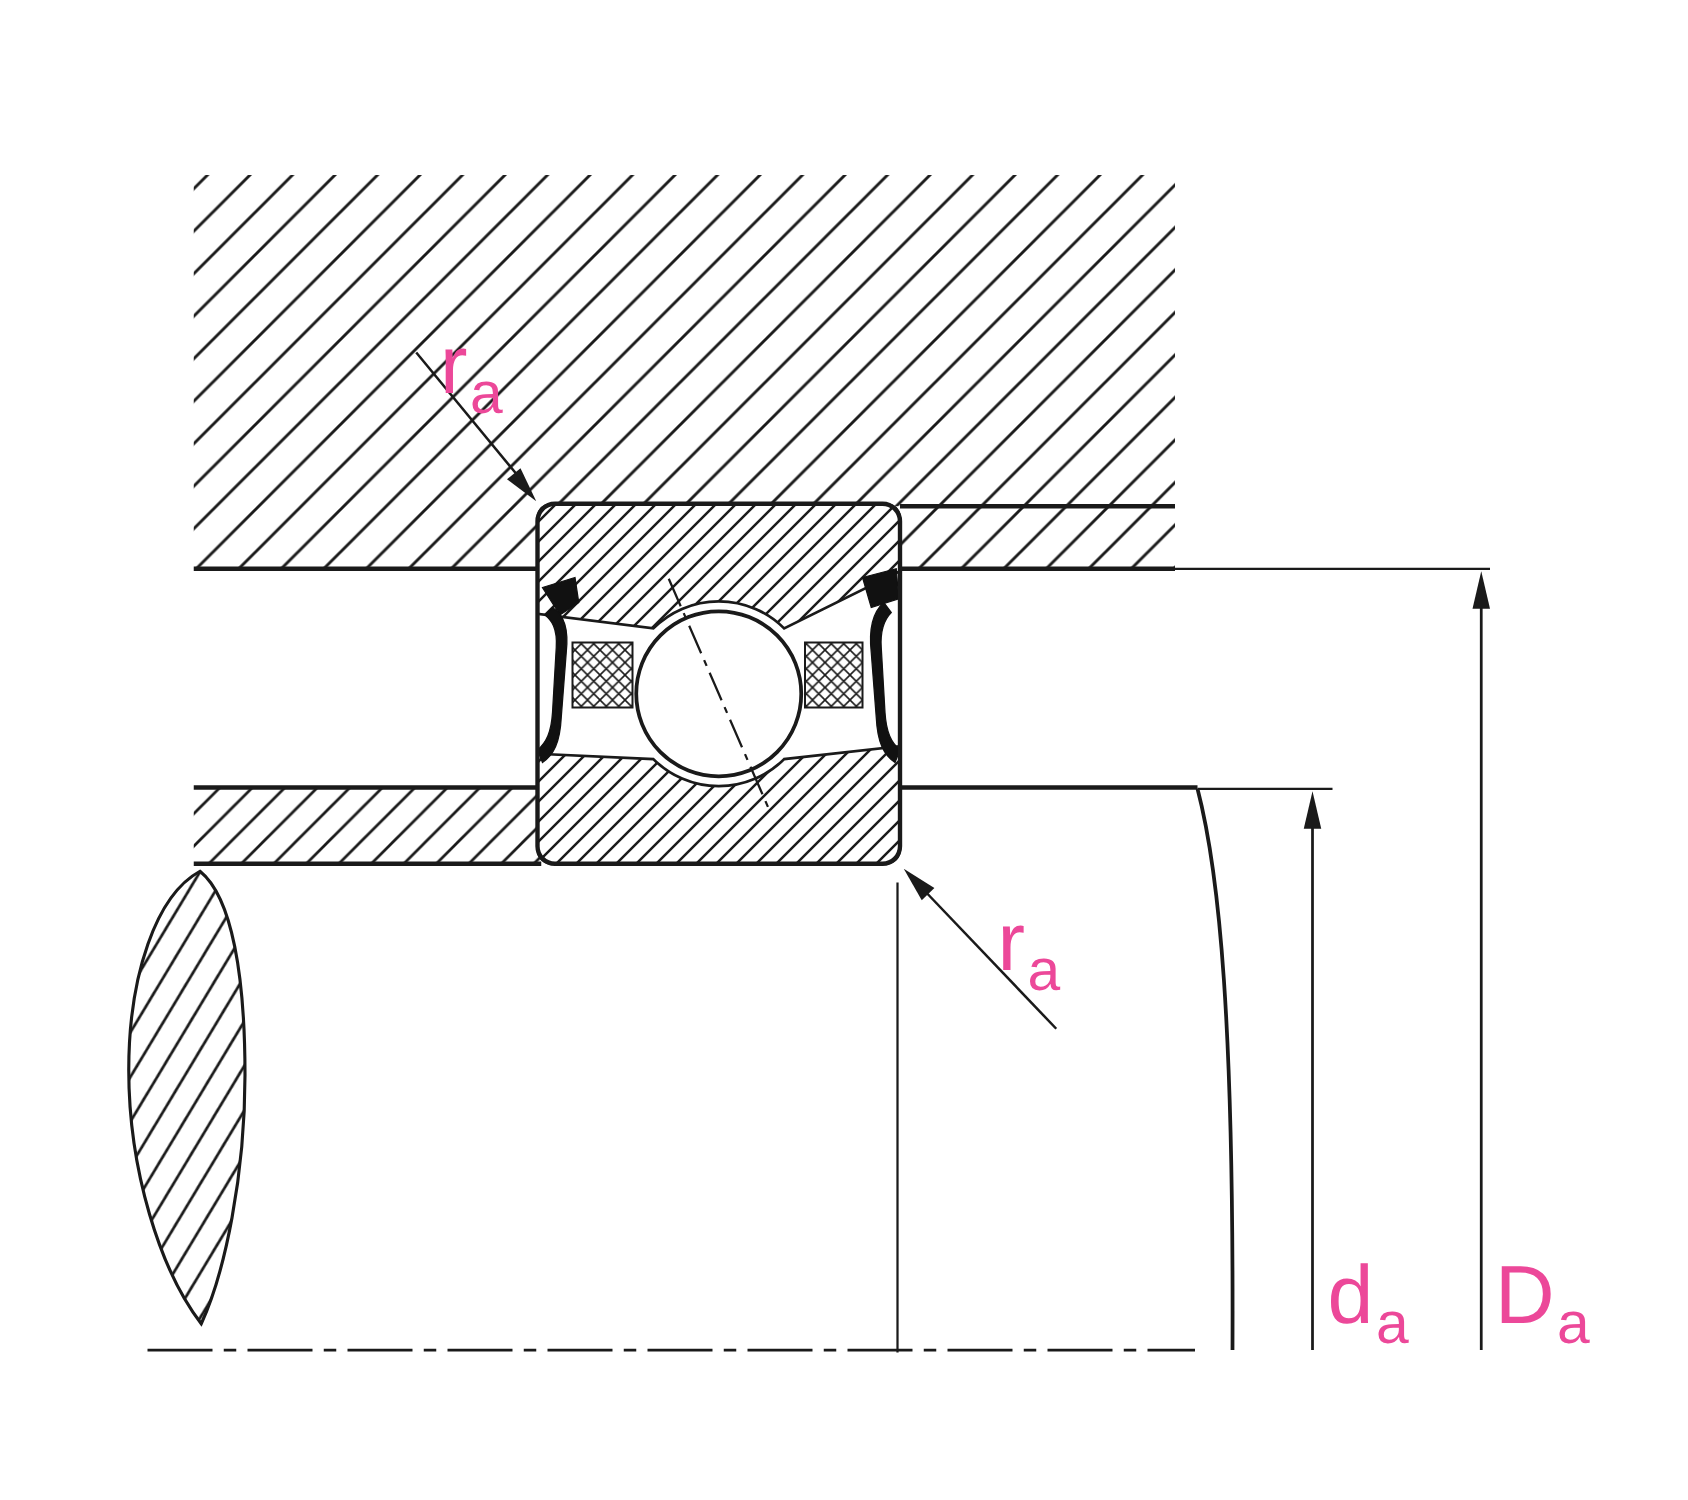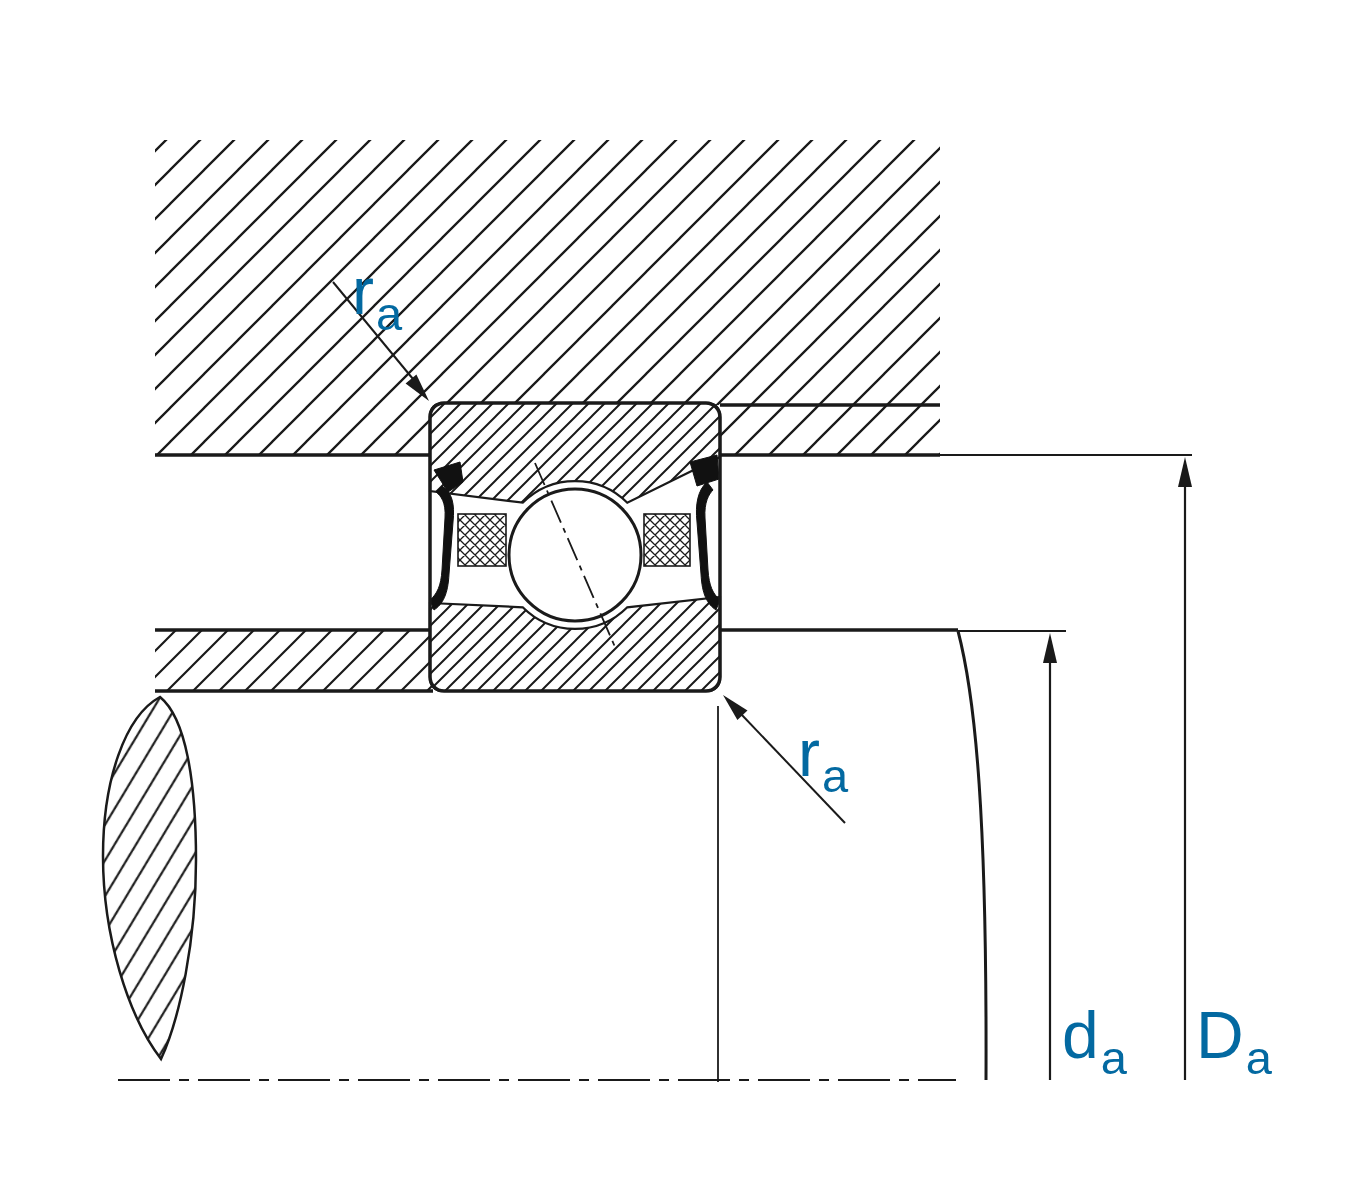--- a/index.html
+++ b/index.html
@@ -6,21 +6,21 @@
   .canvas{
     position:relative;
     width:1350px;height:1200px;
     background:#ffffff;
     overflow:hidden;
     font-family:"Liberation Sans", sans-serif;
   }
   .canvas svg{position:absolute;left:0;top:0;}
   .dim-label{
     position:absolute;
-    color:#0369a1;
+    color:#ec4899;
     font-size:66px;
     line-height:1;
     white-space:nowrap;
     user-select:none;
   }
   .dim-label .sub{
     font-size:47px;
     position:relative;
     top:16px;
     margin-left:2px;

